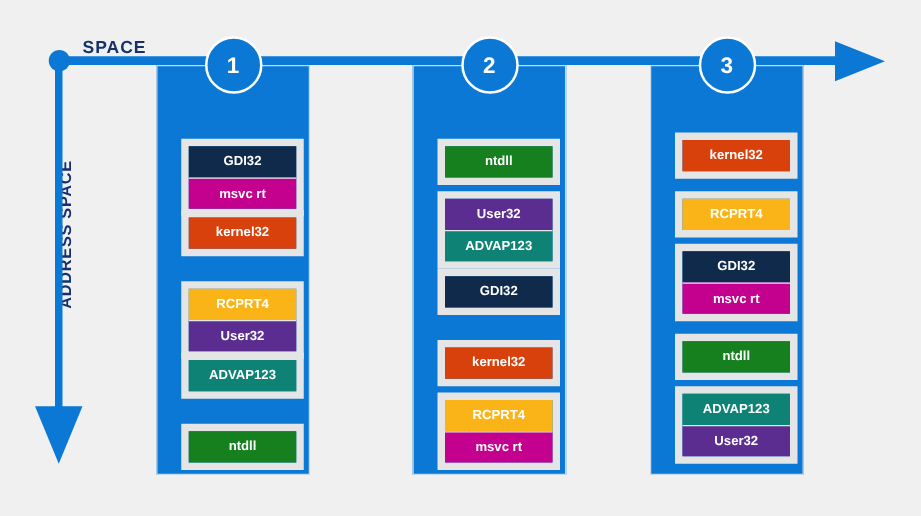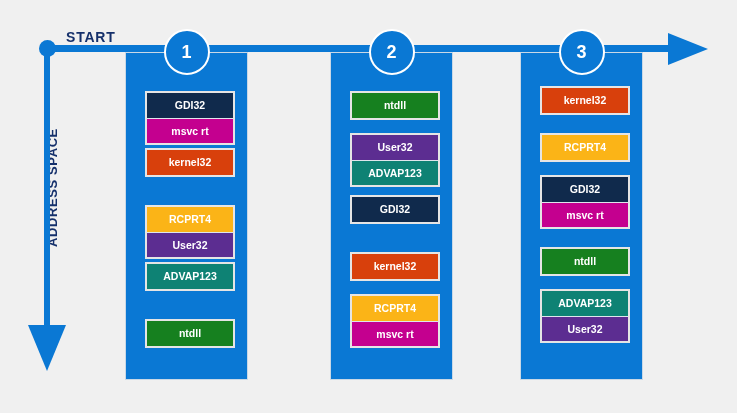--- a/index.html
+++ b/index.html
@@ -125,22 +125,23 @@
     top: 0;
     width: 100%;
     height: 100%;
   }
 
   
   .group {
     position: absolute;
     left: 19px;
     width: 86px;
-    border: 2px solid #e5e5e5;
+    border: 6px solid #e5e5e5;
     box-sizing: content-box;
+    margin-top: 20px;
   }
   .blk {
     height: 25px;
     line-height: 25px;
     text-align: center;
     font-size: 10.5px;
     font-weight: bold;
     color: #ffffff;
     box-sizing: border-box;
     overflow: hidden;
@@ -155,21 +156,21 @@
 
 <div id="stage">
 
   <div id="axis-label">ADDRESS SPACE</div>
   <div id="axis-dot"></div>
   <div id="axis-stem"></div>
   <div id="axis-arrow"></div>
 
   <div id="timeline-line"></div>
   <div id="timeline-arrow"></div>
-  <div id="start-label">START</div>
+  <div id="start-label">SPACE</div>
 
   <div id="columns-host">
       <div class="column" style="left: 125px;">
         <div class="col-marker">1</div>
         <div class="stack-area">
           <div class="group" style="top: 38px;">
             <div class="blk" style="background: rgb(16, 42, 76);">GDI32</div>
             <div class="blk" style="background: rgb(196, 0, 143);">msvc rt</div>
           </div>
           <div class="group" style="top: 95px;">

